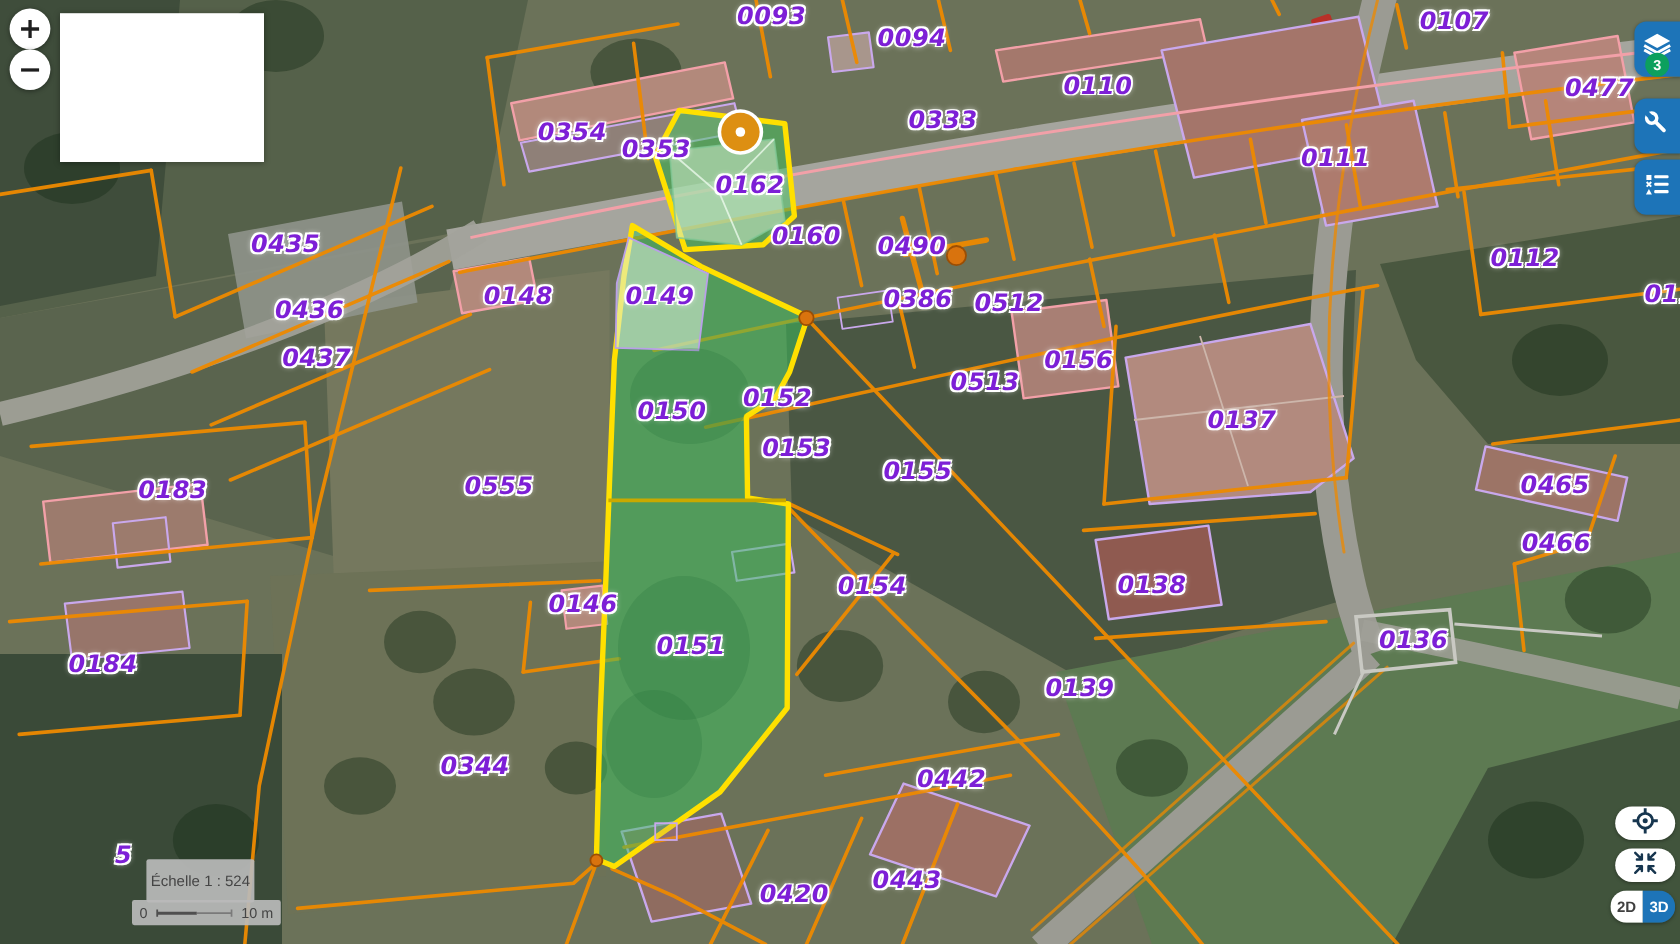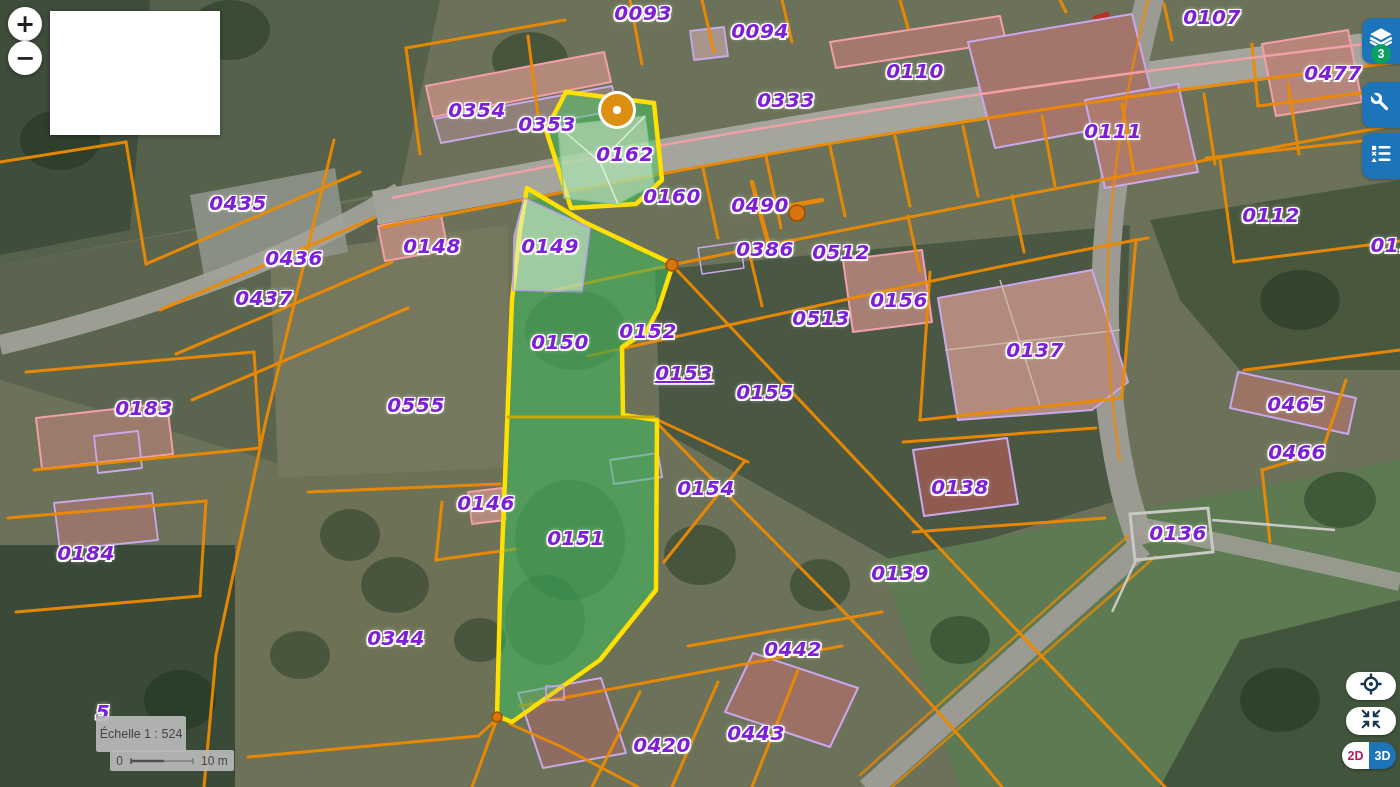--- a/index.html
+++ b/index.html
@@ -283,26 +283,26 @@
     <span>
       <svg width="24" height="24" viewBox="0 0 26 26" stroke="#17364f" stroke-width="2.2" stroke-linecap="round" fill="none">
         <path d="M4 4 L10 10 M10 10 V5.5 M10 10 H5.5"></path>
         <path d="M22 4 L16 10 M16 10 V5.5 M16 10 H20.5"></path>
         <path d="M4 22 L10 16 M10 16 V20.5 M10 16 H5.5"></path>
         <path d="M22 22 L16 16 M16 16 V20.5 M16 16 H20.5"></path>
       </svg>
     </span>
   </div>
   <div class="mode-pill">
-    <div class="mode-half" style="background:#fff;color:#be185d">2D</div>
+    <div class="mode-half" style="background:#fff;color:#404040">2D</div>
     <div class="mode-half" style="background:#1d74b8;color:#fff">3D</div>
   </div>
 
 
-  <div class="gray-box" style="left:96px;top:716px;width:90px;height:36px">
+  <div class="gray-box" style="left:122px;top:716px;width:90px;height:36px">
     <span>Échelle 1 : 524</span>
   </div>
   <div class="gray-box" style="left:110px;top:750px;width:124px;height:21px">
     <div class="scalebar-inner">
       <span>0</span>
       <svg width="64" height="10" viewBox="0 0 64 10">
         <path d="M1 2 V8" stroke="#4f4f4f" stroke-width="1.5"></path>
         <path d="M1 5 H34" stroke="#4f4f4f" stroke-width="2.6"></path>
         <path d="M34 5 H63" stroke="#7a7a7a" stroke-width="1.4"></path>
         <path d="M63 2 V8" stroke="#7a7a7a" stroke-width="1.5"></path>
@@ -323,34 +323,34 @@
     <div class="parcel-label" style="left: 625px; top: 154px;">0162</div>
     <div class="parcel-label" style="left: 672px; top: 196px;">0160</div>
     <div class="parcel-label" style="left: 760px; top: 205px;">0490</div>
     <div class="parcel-label" style="left: 1271px; top: 215px;">0112</div>
     <div class="parcel-label" style="left: 765px; top: 249px;">0386</div>
     <div class="parcel-label" style="left: 841px; top: 252px;">0512</div>
     <div class="parcel-label" style="left: 1392px; top: 245px;">011</div>
     <div class="parcel-label" style="left: 238px; top: 203px;">0435</div>
     <div class="parcel-label" style="left: 432px; top: 246px;">0148</div>
     <div class="parcel-label" style="left: 550px; top: 246px;">0149</div>
-    <div class="parcel-label" style="left: 258px; top: 258px; margin-left: 36px;">0436</div>
+    <div class="parcel-label" style="left: 258px; top: 258px;">0436</div>
     <div class="parcel-label" style="left: 264px; top: 298px;">0437</div>
     <div class="parcel-label" style="left: 899px; top: 300px;">0156</div>
     <div class="parcel-label" style="left: 821px; top: 318px;">0513</div>
     <div class="parcel-label" style="left: 1035px; top: 350px;">0137</div>
     <div class="parcel-label" style="left: 648px; top: 331px;">0152</div>
     <div class="parcel-label" style="left: 560px; top: 342px;">0150</div>
-    <div class="parcel-label" style="left: 684px; top: 373px; text-decoration: underline;">0153</div>
+    <div class="parcel-label" style="left: 664px; top: 373px;">0153</div>
     <div class="parcel-label" style="left: 765px; top: 392px;">0155</div>
     <div class="parcel-label" style="left: 1296px; top: 404px;">0465</div>
     <div class="parcel-label" style="left: 1297px; top: 452px;">0466</div>
     <div class="parcel-label" style="left: 144px; top: 408px;">0183</div>
     <div class="parcel-label" style="left: 416px; top: 405px;">0555</div>
-    <div class="parcel-label" style="left: 706px; top: 488px;">0154</div>
+    <div class="parcel-label" style="left: 706px; top: 488px; padding-left: 42px;">0154</div>
     <div class="parcel-label" style="left: 960px; top: 487px;">0138</div>
     <div class="parcel-label" style="left: 486px; top: 503px;">0146</div>
     <div class="parcel-label" style="left: 576px; top: 538px;">0151</div>
     <div class="parcel-label" style="left: 1166px; top: 533px; padding-left: 24px;">0136</div>
     <div class="parcel-label" style="left: 86px; top: 553px;">0184</div>
     <div class="parcel-label" style="left: 900px; top: 573px;">0139</div>
     <div class="parcel-label" style="left: 396px; top: 638px;">0344</div>
     <div class="parcel-label" style="left: 787px; top: 649px; padding-left: 12px;">0442</div>
     <div class="parcel-label" style="left: 756px; top: 733px;">0443</div>
     <div class="parcel-label" style="left: 662px; top: 745px;">0420</div>

